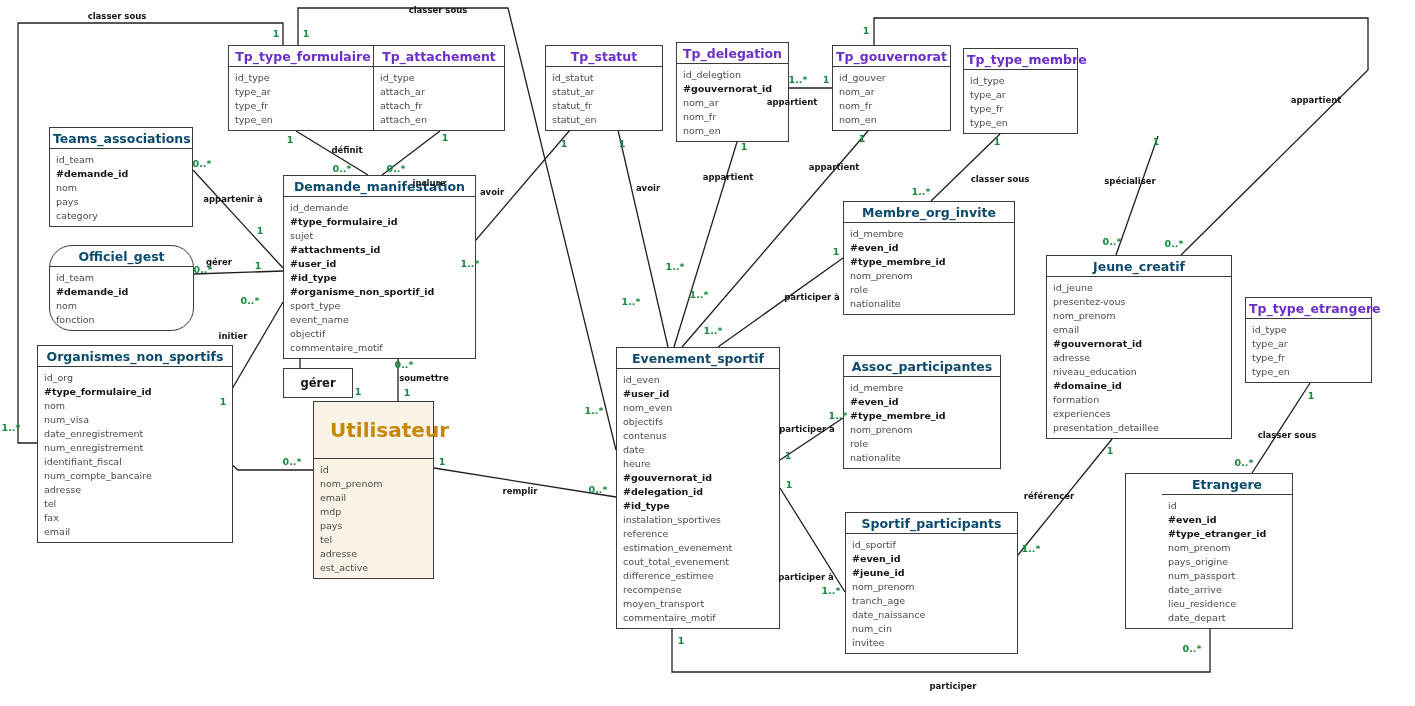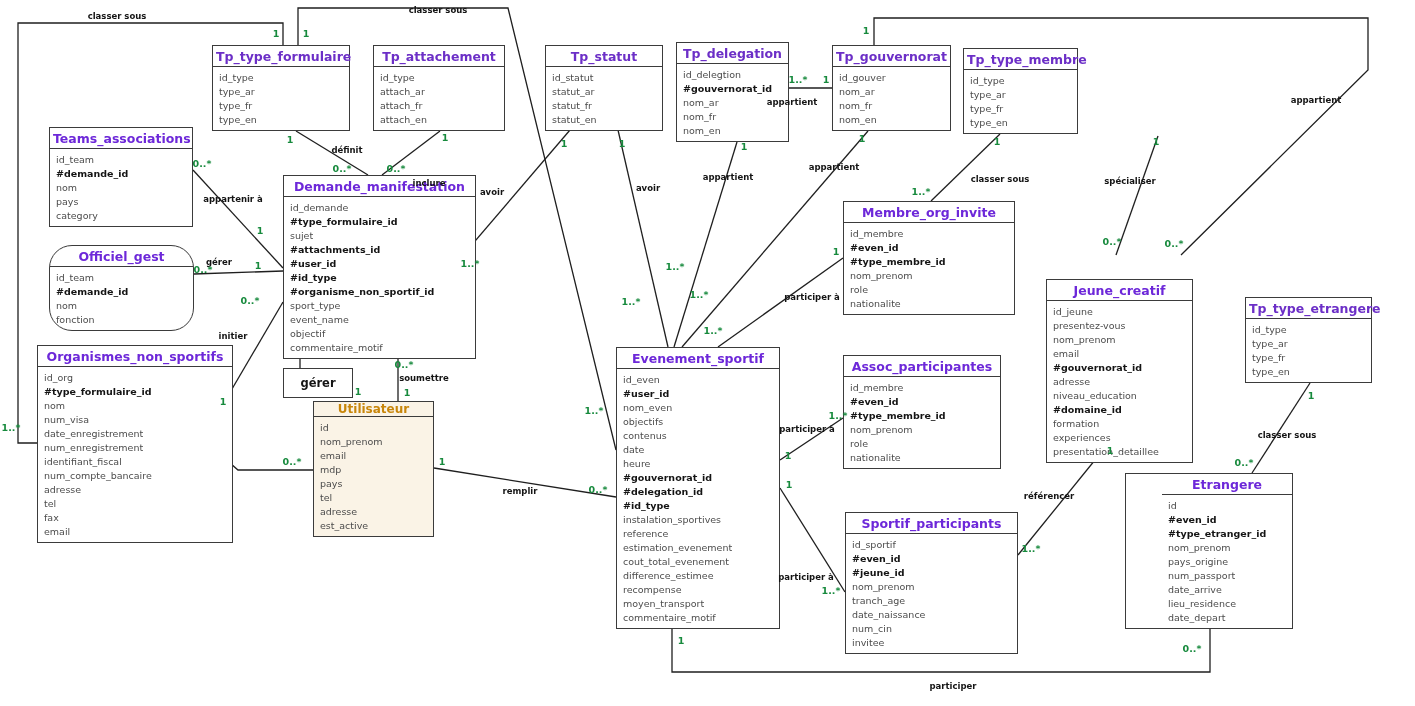--- a/index.html
+++ b/index.html
@@ -8,23 +8,23 @@
   #diagram{position:absolute;left:0;top:0;width:1415px;height:706px;}
   #diagram svg{position:absolute;left:0;top:0;pointer-events:none;}
   .entity{position:absolute;z-index:2;background:#ffffff;border:1.5px solid #3b3b3b;
           box-sizing:border-box;}
   .entity .title{font-weight:bold;font-size:12.5px;text-align:center;
           padding:3px 3px 2px 3px;border-bottom:1.5px solid #3b3b3b;white-space:nowrap;}
   .entity .fields{padding:4px 6px 3px 6px;}
   .entity .field{font-size:9.5px;line-height:14px;color:#4c4c4c;white-space:nowrap;}
   .entity .field.fk{font-weight:bold;color:#141414;}
   .entity.type .title{color:#6c2fc7;}
-  .entity.data .title{color:#6d28d9;}
+  .entity.data .title{color:#0c4a6e;}
   .entity.user{background:#faf3e6;}
-  .entity.user .title{color:#c8860b;font-size:12px;padding:0;}
+  .entity.user .title{color:#c8860b;font-size:20px;padding:16px;}
   .entity.assoc .title{color:#141414;border-bottom:none;font-size:11.5px;padding-top:7px;}
   .rel-label{position:absolute;z-index:3;transform:translate(-50%,-50%);
           font-size:8.5px;font-weight:bold;color:#141414;white-space:nowrap;}
   .rel-mult{position:absolute;z-index:3;transform:translate(-50%,-50%);
           font-size:9.5px;font-weight:bold;color:#178a3d;white-space:nowrap;}
 </style>
 </head>
 <body>
 
 <div id="diagram">
@@ -48,21 +48,21 @@
       <polyline points="1310,383 1252,473" fill="none" stroke="#1f1f1f" stroke-width="1.3"></polyline>
       <polyline points="672,629 672,672 1210,672 1210,629" fill="none" stroke="#1f1f1f" stroke-width="1.3"></polyline>
       <polyline points="434,468 616,497" fill="none" stroke="#1f1f1f" stroke-width="1.3"></polyline>
       <polyline points="398,359 398,401" fill="none" stroke="#1f1f1f" stroke-width="1.3"></polyline>
       <polyline points="300,359 300,368" fill="none" stroke="#1f1f1f" stroke-width="1.3"></polyline>
       <polyline points="193,170 283,268" fill="none" stroke="#1f1f1f" stroke-width="1.3"></polyline>
       <polyline points="194,274 283,271" fill="none" stroke="#1f1f1f" stroke-width="1.3"></polyline>
       <polyline points="283,302 215,418" fill="none" stroke="#1f1f1f" stroke-width="1.3"></polyline>
       <polyline points="215,450 238,470 313,470" fill="none" stroke="#1f1f1f" stroke-width="1.3"></polyline>
     </svg>
-    <div class="entity type" style="left: 212px; top: 45px; width: 138px;">
+    <div class="entity type" style="left: 228px; top: 45px; width: 150px;">
       <div class="title">Tp_type_formulaire</div>
       <div class="fields">
         <div class="field">id_type</div>
         <div class="field">type_ar</div>
         <div class="field">type_fr</div>
         <div class="field">type_en</div>
       </div>
     </div>
     <div class="entity type" style="left: 373px; top: 45px; width: 132px;">
       <div class="title">Tp_attachement</div>
@@ -149,21 +149,21 @@
       <div class="title">Membre_org_invite</div>
       <div class="fields">
         <div class="field">id_membre</div>
         <div class="field fk">#even_id</div>
         <div class="field fk">#type_membre_id</div>
         <div class="field">nom_prenom</div>
         <div class="field">role</div>
         <div class="field">nationalite</div>
       </div>
     </div>
-    <div class="entity data" style="left: 1046px; top: 255px; width: 147px; margin-top: 24px;">
+    <div class="entity data" style="left: 1046px; top: 255px; width: 186px;">
       <div class="title">Jeune_creatif</div>
       <div class="fields">
         <div class="field">id_jeune</div>
         <div class="field">presentez-vous</div>
         <div class="field">nom_prenom</div>
         <div class="field">email</div>
         <div class="field fk">#gouvernorat_id</div>
         <div class="field">adresse</div>
         <div class="field">niveau_education</div>
         <div class="field fk">#domaine_id</div>

